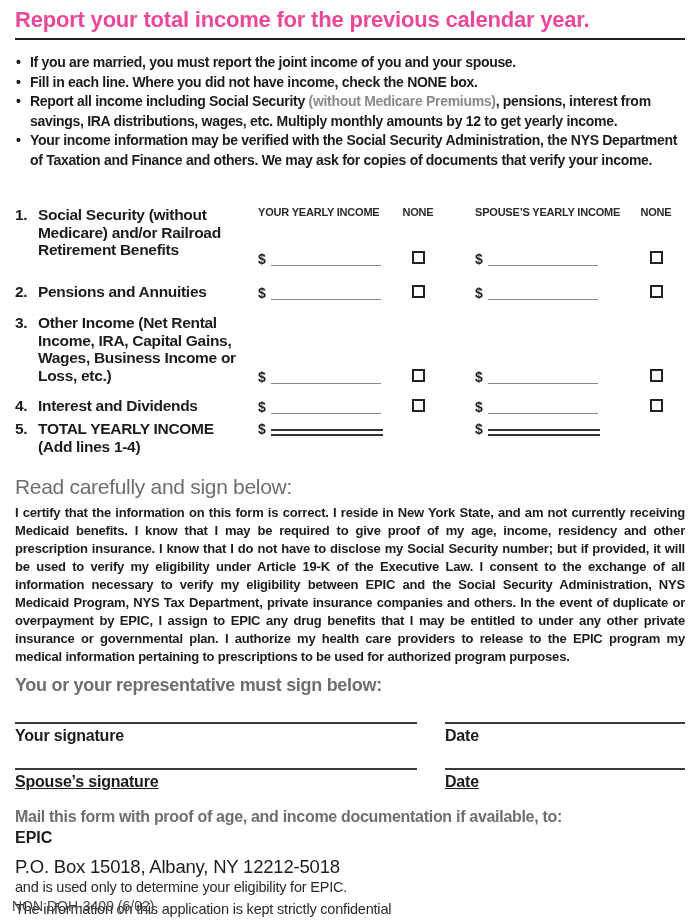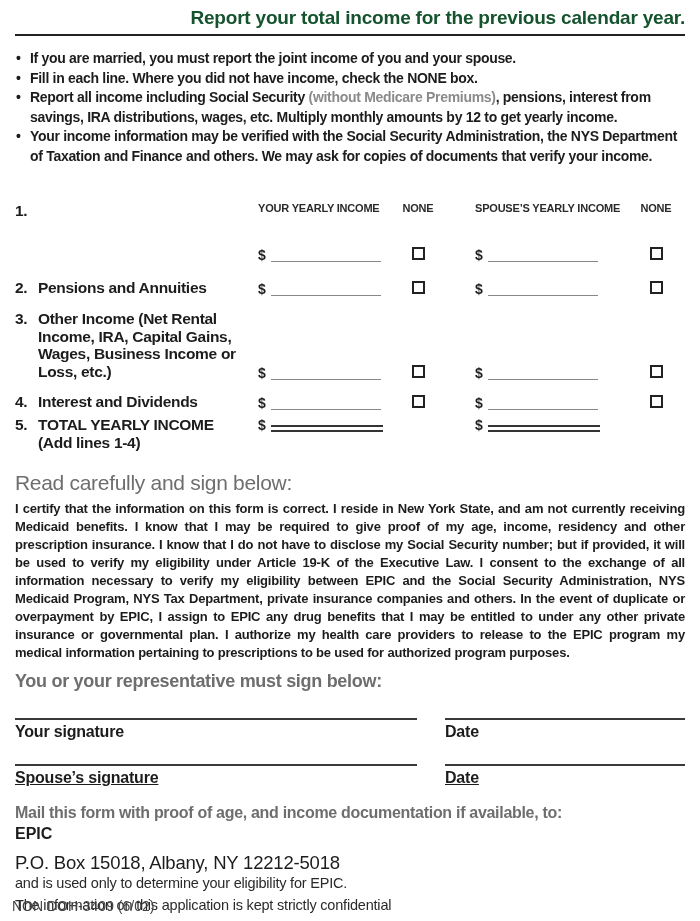--- a/index.html
+++ b/index.html
@@ -4,21 +4,21 @@
 <style>
   * { margin:0; padding:0; box-sizing:border-box; }
   html,body { background:#ffffff; }
   body { font-family:"Liberation Sans", sans-serif; color:#1c1c1c; }
   .page {
     position:relative; width:700px; height:921px; background:#fff;
     padding:7px 15px 0 15px; overflow:hidden;
   }
 
   
-  .title { font-size:19px; font-weight:bold; letter-spacing:-0.2px; color:#14532d;text-align:right; }
+  .title { font-size:22px; font-weight:bold; letter-spacing:-0.2px; color:#ec4899; }
   .title-rule { border:0; border-bottom:2px solid #222; margin-top:5px; }
 
   
   .bullets { list-style:none; margin-top:13px; }
   .bullets li {
     position:relative; padding-left:15px; font-size:14px; font-weight:bold;
     letter-spacing:-0.3px; line-height:19.5px; color:#1c1c1c;
   }
   .bullets li::before { content:"•"; position:absolute; left:1px; top:0; font-size:14px; }
   .gray-inline { color:#8a8a8a; }
@@ -90,20 +90,21 @@
 
   <div class="income-table">
 
     <div class="col-head r1 c2">YOUR YEARLY INCOME</div>
     <div class="col-head center r1 c3">NONE</div>
     <div class="col-head r1 c5">SPOUSE’S YEARLY INCOME</div>
     <div class="col-head center r1 c6">NONE</div>
 
     <div class="row-label span2 c1">
       <span class="num">1.</span>
+      <span class="lbl">Social Security (without Medicare) and/or Railroad Retirement Benefits</span>
     </div>
     <div class="amt r2 c2 bottom">
       <span class="dollar">$</span>
       <span class="wline"></span>
     </div>
     <div class="cbcell r2 c3 bottom">
         <span class="cb"></span>
       </div>
     <div class="amt r2 c5 bottom">
       <span class="dollar">$</span>

